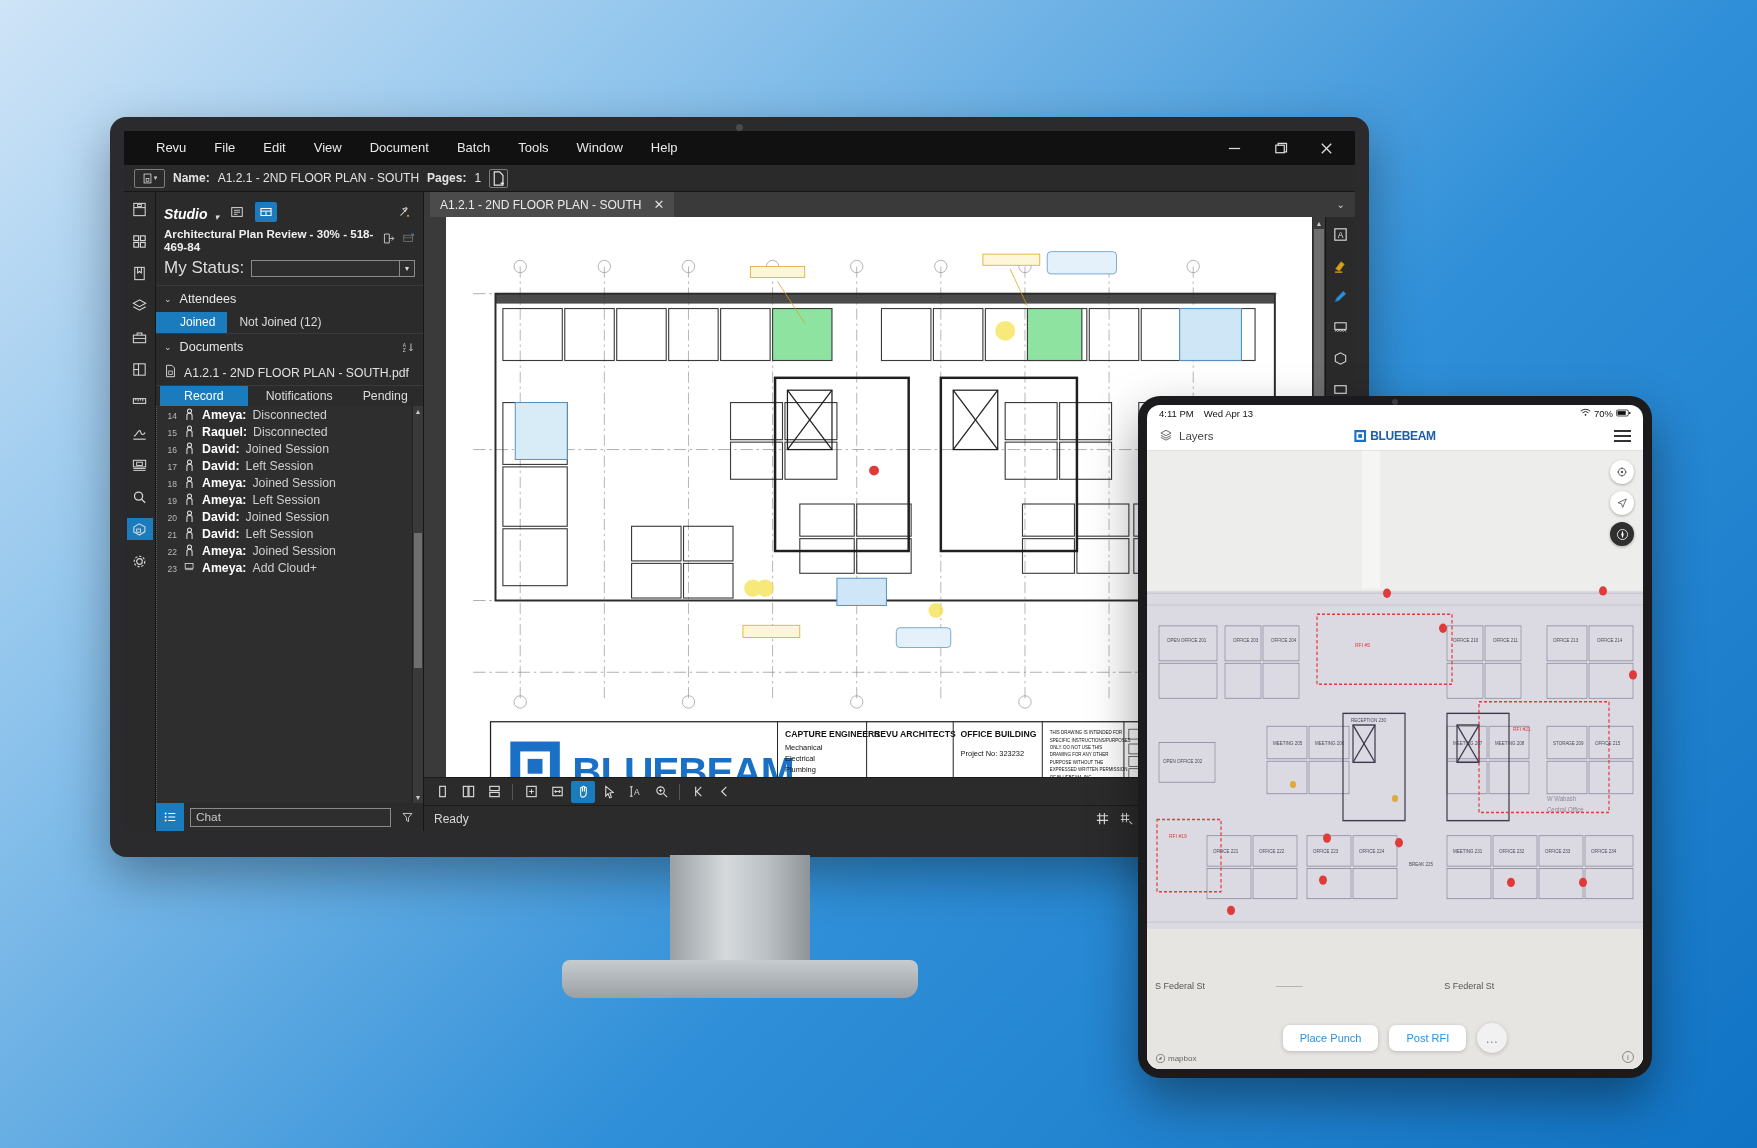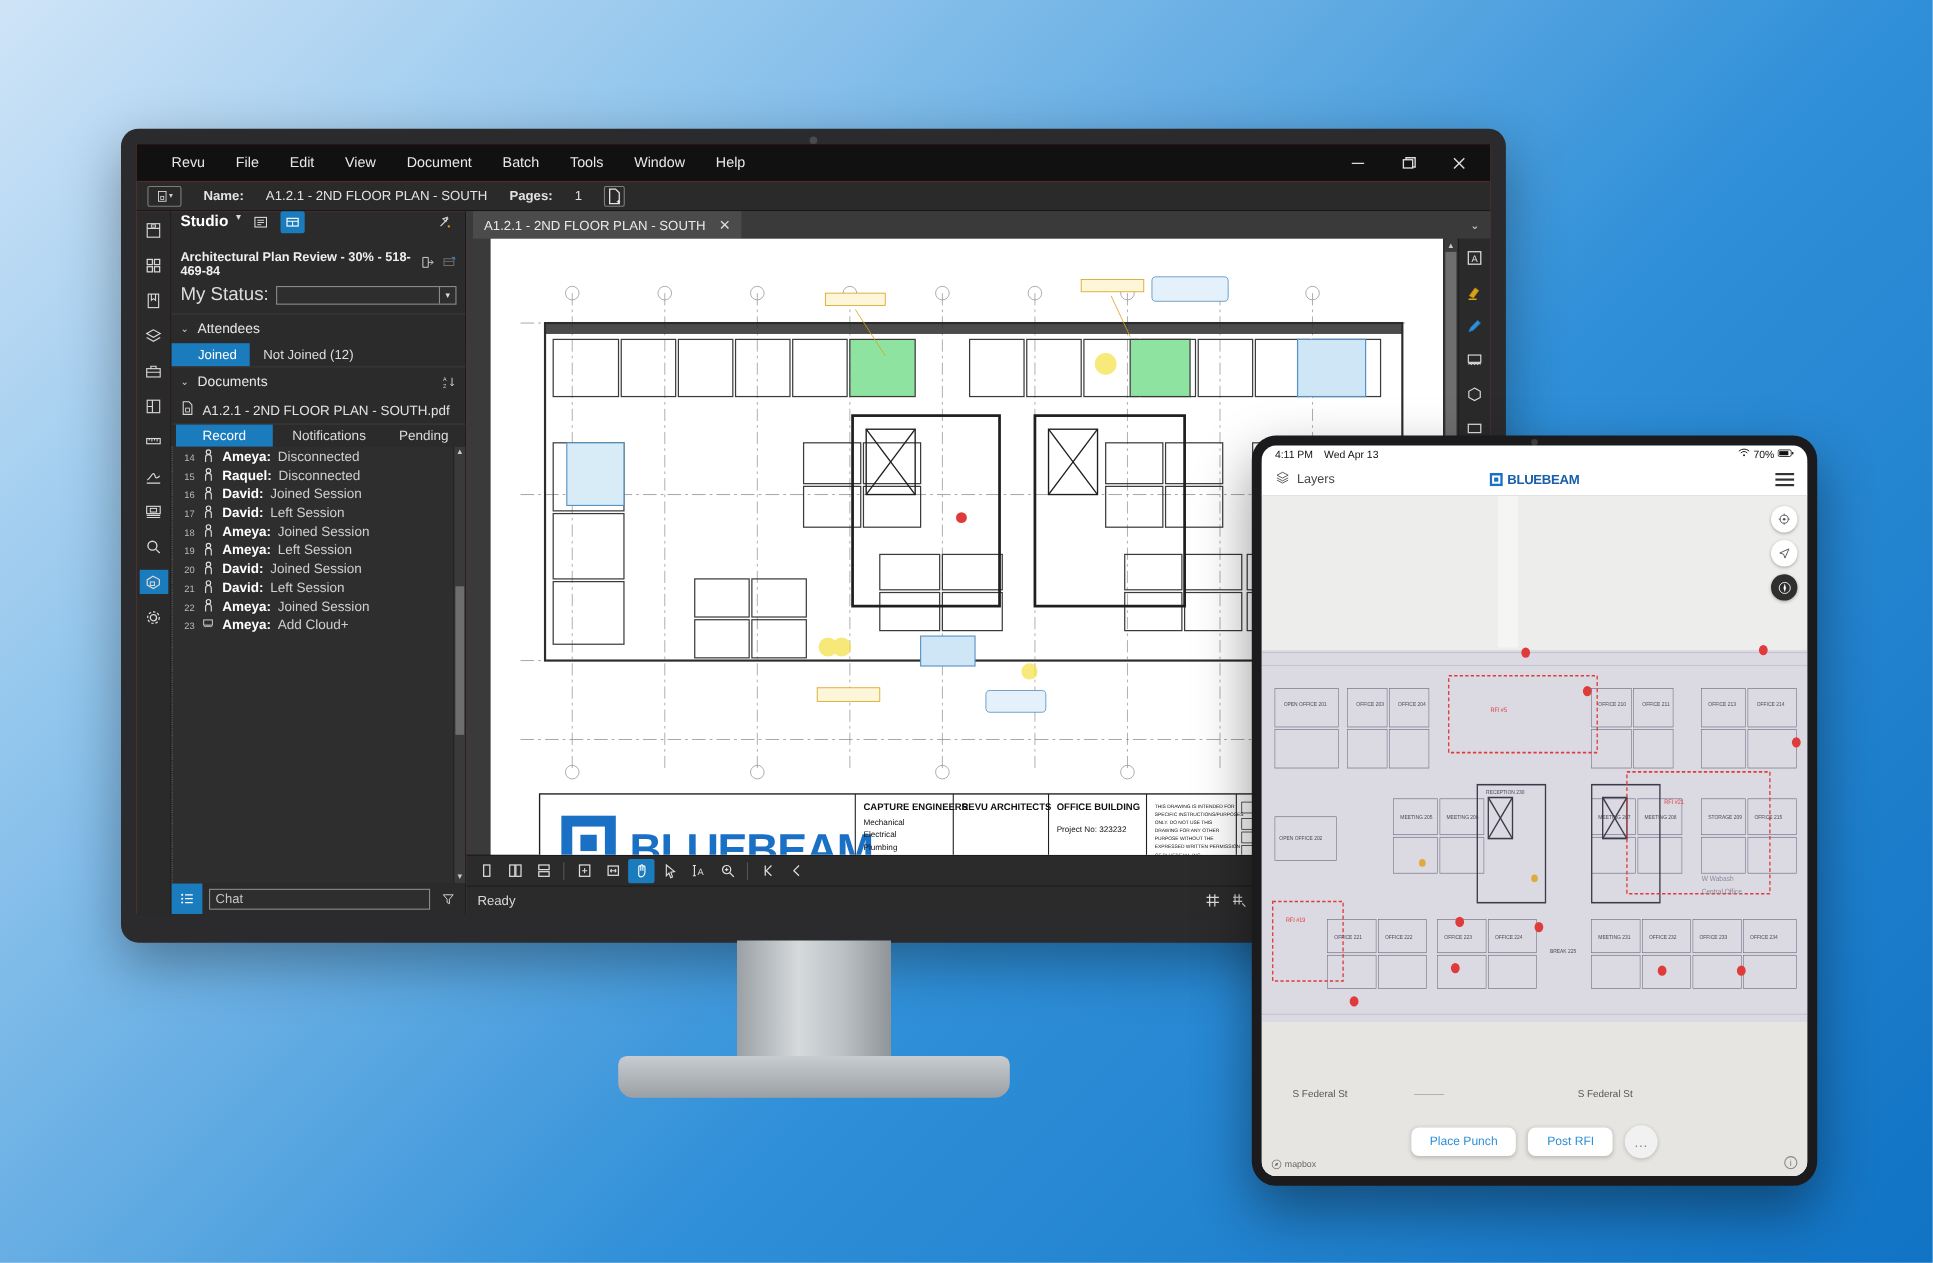--- a/index.html
+++ b/index.html
@@ -26,42 +26,42 @@
               background:linear-gradient(180deg,#c7ccd0,#9aa0a4); border-radius:8px 8px 14px 14px; }
 
   
   .app { position:absolute; inset:0; background:#ef4444; color:#e6e6e6; font-size:12.5px; display:flex; flex-direction:column;}
   .menubar { height:34px; background:#111; display:flex; align-items:center; padding-left:18px; gap:0; flex:0 0 auto;}
   .menubar .mi { padding:0 14px; font-size:13px; color:#e9e9e9; line-height:34px; }
   .winbtns { margin-left:auto; display:flex; align-items:center; gap:0; padding-right:6px; }
   .winbtns .wb { width:46px; height:34px; display:flex; align-items:center; justify-content:center; color:#ddd; }
   .winbtns .wb svg { width:15px; height:15px; }
 
-  .docbar { height:27px; background:#2a2a2a; display:flex; align-items:center; gap:20px; padding:0 10px;
+  .docbar { height:27px; background:#2a2a2a; display:flex; align-items:center; gap:8px; padding:0 10px;
             border-bottom:1px solid #161616; flex:0 0 auto; }
   .docbar .box { width:31px; height:19px; border:1px solid #7d7d7d; border-radius:2px; display:flex;
                  align-items:center; justify-content:center; gap:1px; }
   .docbar .box svg { width:11px;height:11px;}
   .docbar b { font-weight:bold; color:#fff; }
   .docbar .lbl { font-size:12px; color:#e3e3e3; }
   .docbar .newdoc { width:19px;height:19px;border:1px solid #7d7d7d;border-radius:2px;display:flex;align-items:center;justify-content:center;}
 
   .body-row { flex:1 1 auto; display:flex; min-height:0; }
 
   
   .rail { width:32px; background:#2a2a2a; display:flex; flex-direction:column; align-items:center;
           padding-top:6px; gap:10px; border-right:1px solid #161616; flex:0 0 auto;}
   .rail .ri { width:26px;height:22px;display:flex;align-items:center;justify-content:center;color:#d8d8d8;}
   .rail .ri svg{width:17px;height:17px;}
   .rail .ri.active { background:#1a7bbd; }
   .rail .spacer { flex:1 1 auto; }
 
   
   .studio { width:268px; background:#2b2b2b; display:flex; flex-direction:column; border-right:1px solid #161616; flex:0 0 auto;}
-  .studio-head { height:30px; display:flex; align-items:flex-start; gap:7px; padding:0 8px; }
+  .studio-head { height:30px; display:flex; align-items:flex-end; gap:7px; padding:0 8px;font-style:italic; }
   .studio-head .title { font-weight:bold; font-size:14px; color:#fff; }
   .studio-head .ic { width:22px;height:20px;display:flex;align-items:center;justify-content:center;color:#ddd;border-radius:2px;}
   .studio-head .ic svg{width:14px;height:14px;}
   .studio-head .ic.on { background:#1a7bbd; color:#fff; }
   .studio-head .right { margin-left:auto; display:flex; gap:6px; }
 
   .sess { padding:5px 8px 2px 8px; display:flex; align-items:center; gap:7px; }
   .sess .nm { font-weight:bold; font-size:11.6px; color:#efefef; }
   .sess svg{width:13px;height:13px;color:#d0d0d0;}
   .sess .dim svg{color:#6f6f6f;}
@@ -174,22 +174,22 @@
   .tfabs { position:absolute; right:9px; top:9px; display:flex; flex-direction:column; gap:7px; }
   .tfab { width:24px;height:24px;border-radius:50%;background:#fff;box-shadow:0 1px 3px rgba(0,0,0,.3);
           display:flex;align-items:center;justify-content:center;color:#555;}
   .tfab.dark { background:#2f2f2f; color:#fff;}
   .tbottom { position:absolute; left:0; right:0; bottom:0; height:62px; display:flex; align-items:center;
              justify-content:center; gap:11px; }
   .tbtn { background:#fff; border-radius:7px; padding:7px 17px; font-size:11px; color:#2f8fd8;
           box-shadow:0 1px 4px rgba(0,0,0,.2); }
   .tbtn.dots { padding:0; width:30px;height:30px;border-radius:50%; background:#f1f1f1; display:flex;
                align-items:center; justify-content:center; color:#8a8a8a; letter-spacing:1px; font-size:13px;}
-  .tstreets { position:absolute; left:0; right:0; bottom:62px; height:26px; display:flex; align-items:center;
-              padding:0 28px; font-size:9px; color:#555;}
+  .tstreets { position:absolute; left:0; right:0; bottom:62px; height:26px; display:flex; align-items:flex-start;
+              padding:0 8px; font-size:9px; color:#555;}
   .tstreets .mid{ flex:1 1 auto; text-align:center; color:#999;}
   .tstreets .r { flex:1 1 auto; text-align:center;}
   .tmapbox { position:absolute; left:9px; bottom:6px; display:flex; align-items:center; gap:3px; font-size:8px; color:#666;}
   .tinfo { position:absolute; right:9px; bottom:6px; width:12px;height:12px;border:1px solid #888;border-radius:50%;
            display:flex;align-items:center;justify-content:center;font-size:8px;color:#777;}
 </style>
 </head>
 <body>
 
 <div id="monitor">

